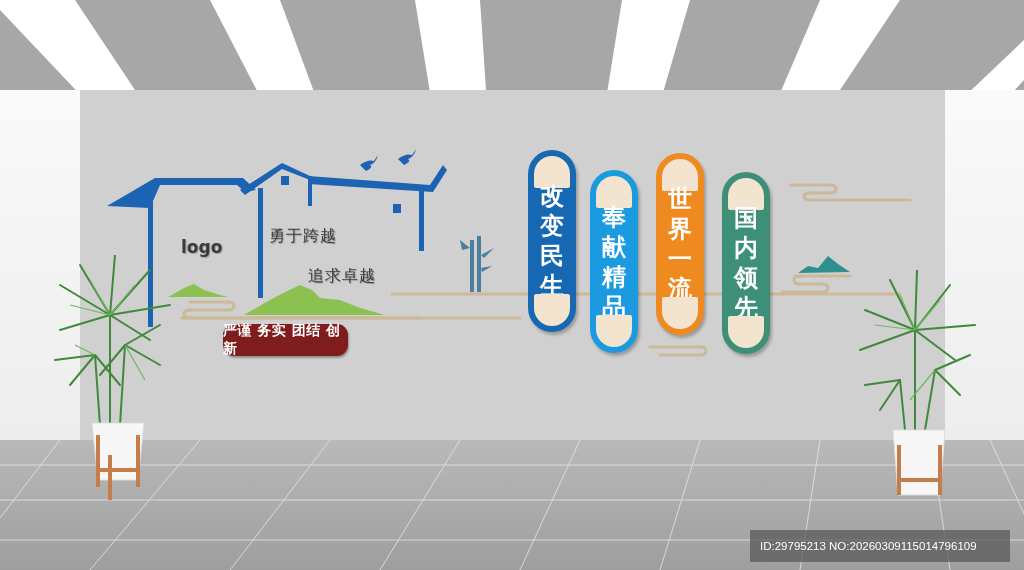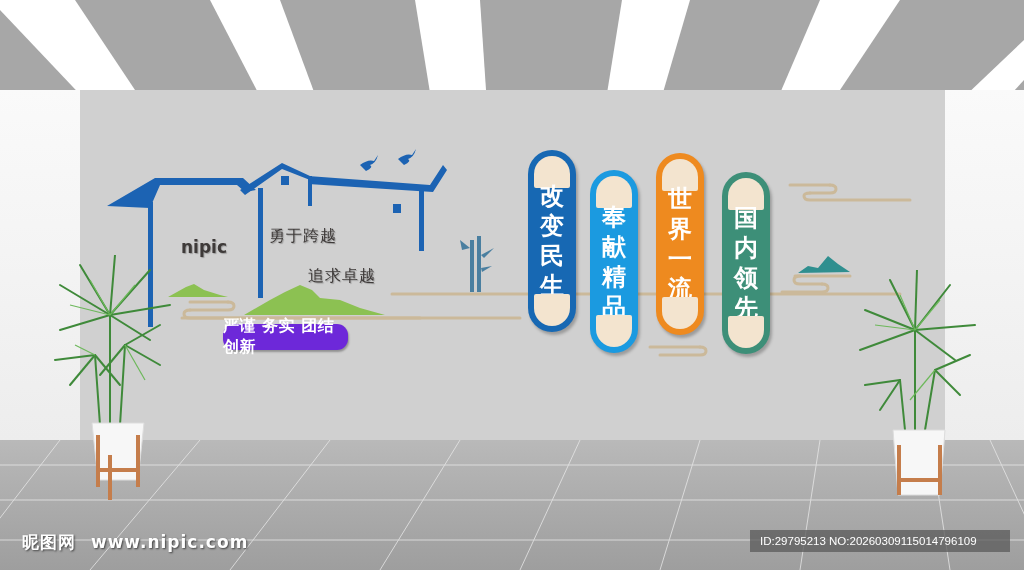--- a/index.html
+++ b/index.html
@@ -6,29 +6,29 @@
   body{width:1024px;height:570px;overflow:hidden;position:relative;background:#f2f2f2;font-family:"DejaVu Sans","Liberation Sans",sans-serif;}
   .scene{position:absolute;inset:0;}
   .ceiling{position:absolute;left:0;top:0;width:1024px;height:90px;background:#a7a7a7;}
   .side-wall{position:absolute;top:90px;height:350px;background:linear-gradient(#fafafa,#ededed);}
   .wall{position:absolute;left:80px;top:90px;width:865px;height:350px;background:#d0d0d0;}
   .floor{position:absolute;left:0;top:440px;width:1024px;height:130px;background:linear-gradient(#b9b9b9,#9e9e9e);}
   .floor svg{position:absolute;left:0;top:0;}
   .abs{position:absolute;}
   .slogan{position:absolute;font-weight:normal;color:#3e3a39;font-size:16px;letter-spacing:1px;text-shadow:1px 1px 1px rgba(0,0,0,.25);}
   .logo-text{position:absolute;left:181px;top:237px;font-size:17px;font-weight:bold;color:#3e3a39;text-shadow:1px 1px 1px rgba(0,0,0,.25);}
-  .pill{position:absolute;height:26px;border-radius:11px;background:#6d28d9;color:#fff;font-size:16px;font-weight:bold;display:flex;align-items:center;justify-content:center;box-shadow:1px 2px 2px rgba(0,0,0,.3);letter-spacing:.5px;}
+  .pill{position:absolute;height:32px;border-radius:11px;background:#7f1d1d;color:#fff;font-size:14px;font-weight:bold;display:flex;align-items:center;justify-content:center;box-shadow:1px 2px 2px rgba(0,0,0,.3);letter-spacing:.5px;}
   .banner{position:absolute;width:48px;border-radius:24px;box-shadow:2px 3px 3px rgba(0,0,0,.25);}
   .banner .cap{position:absolute;left:6px;right:6px;height:32px;background:#f3e4cf;}
   .banner .cap.top{top:6px;border-radius:18px 18px 2px 2px;}
   .banner .cap.bot{bottom:6px;border-radius:2px 2px 18px 18px;}
   .banner .body{position:absolute;left:6px;right:6px;top:40px;bottom:40px;display:flex;flex-direction:column;align-items:center;justify-content:center;}
   .banner .ch{color:#fff;font-weight:bold;font-size:24px;line-height:30px;}
   .watermark{position:absolute;left:22px;top:531px;color:#fff;font-weight:bold;font-size:17px;text-shadow:1px 1px 2px rgba(0,0,0,.6);letter-spacing:1px;}
-  .idbox{position:absolute;left:750px;top:530px;width:260px;height:22px;background:rgba(90,90,90,.75);color:#fff;font-size:11.5px;display:flex;align-items:center;padding-left:10px;box-sizing:border-box;font-family:"Liberation Sans",sans-serif;}
+  .idbox{position:absolute;left:750px;top:530px;width:260px;height:32px;background:rgba(90,90,90,.75);color:#fff;font-size:11.5px;display:flex;align-items:center;padding-left:10px;box-sizing:border-box;font-family:"Liberation Sans",sans-serif;}
 </style>
 </head>
 <body>
 
 <div class="scene">
 
   <div class="ceiling">
     <svg width="1024" height="90">
       <polygon points="0,0 75,0 145,105 90,105 0,10" fill="#fff"></polygon>
       <polygon points="210,0 280,0 330,135 280,135" fill="#fff"></polygon>
@@ -105,21 +105,21 @@
       <path d="M830,185 q6,0 6,4 q0,4 -6,4 l-20,0"></path>
       <path d="M810,193 q-6,0 -6,3 q0,4 6,4 l100,0"></path>
       <path d="M795,276 l55,0"></path>
       <path d="M800,276 q-6,0 -6,4 q0,4 6,4 l22,0"></path>
       <path d="M822,284 q6,0 6,4 q0,4 -6,4 l-40,0"></path>
       <line x1="650" y1="347" x2="700" y2="347"></line>
       <path d="M700,347 q6,0 6,4 q0,4 -6,4 l-40,0"></path>
     </g>
   </svg>
 
-  <div class="logo-text">nipic</div>
+  <div class="logo-text">logo</div>
   <div class="slogan" style="left:269px;top:226px;">勇于跨越</div>
   <div class="slogan" style="left:308px;top:266px;">追求卓越</div>
 
   <div class="pill" style="left:223px;top:324px;width:125px;">严谨 务实 团结 创新</div>
 
   <div class="banner" style="left:528px;top:150px;height:182px;background:#1768b3;">
     <div class="cap top"></div>
     <div class="body">
       <span class="ch">改</span>
       <span class="ch">变</span>
@@ -221,19 +221,15 @@
         <path d="M90,100 L65,130"></path>
     </g>
     <polygon points="48,160 100,160 95,225 53,225" fill="#f7f7f7" stroke="#ddd"></polygon>
     <g stroke="#c57d4b" stroke-width="4">
       <line x1="54" y1="175" x2="54" y2="225"></line>
         <line x1="95" y1="175" x2="95" y2="225"></line>
       <line x1="54" y1="210" x2="95" y2="210"></line>
     </g>
   </svg>
 
-  <div class="watermark">
-    <span>昵图网</span>
-    <span style="margin-left:8px;">www.nipic.com</span>
-  </div>
 
   <div class="idbox">ID:29795213 NO:20260309115014796109</div>
 </div>
 
 </body></html>

